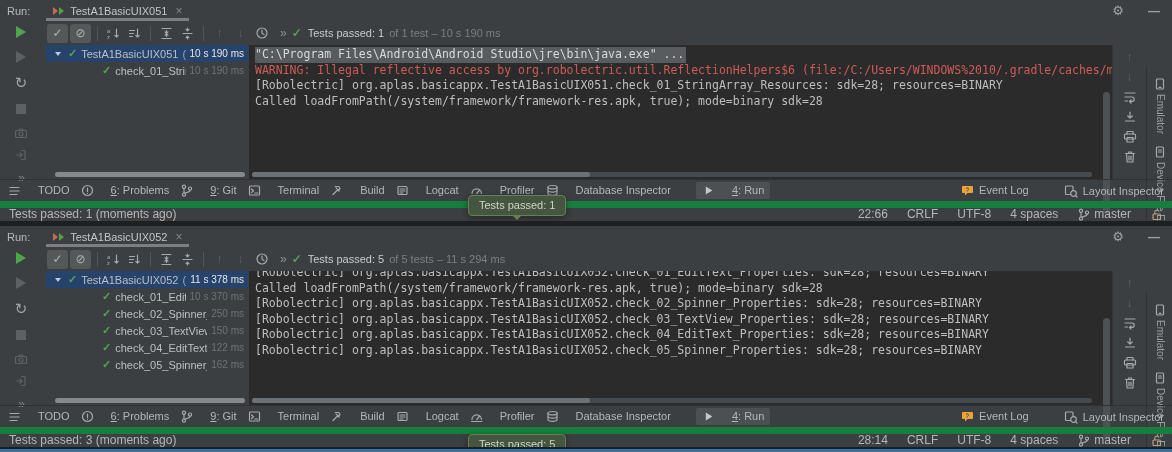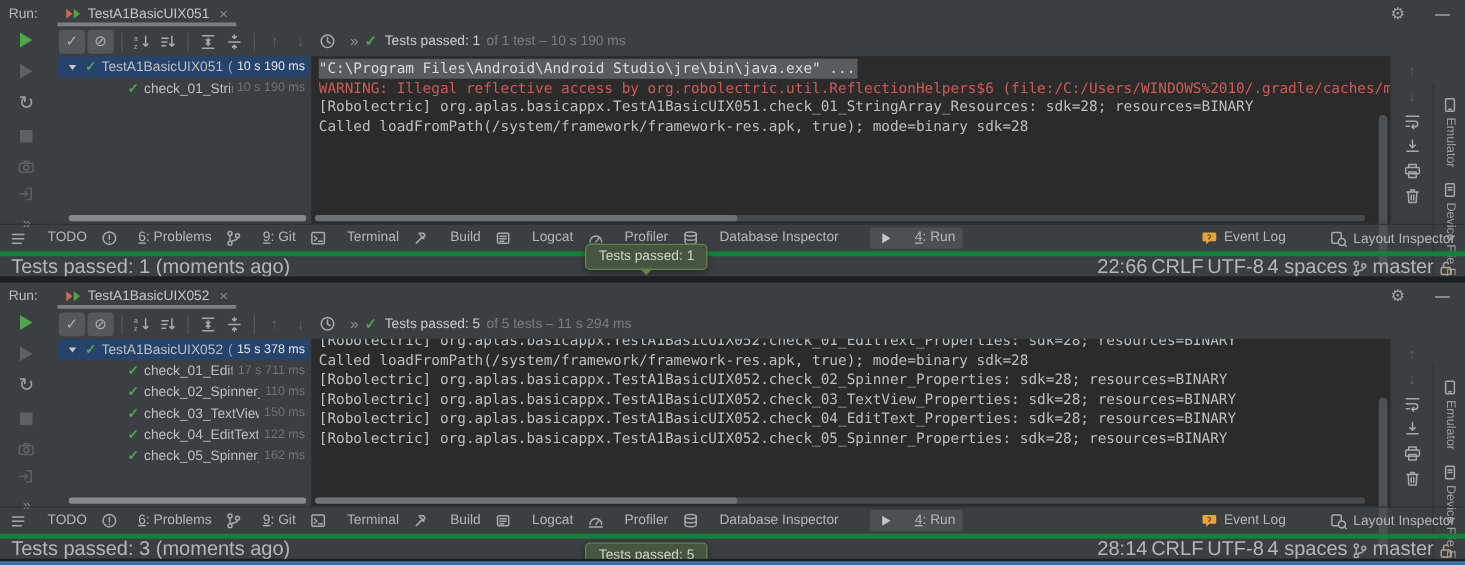--- a/index.html
+++ b/index.html
@@ -79,22 +79,22 @@
 
   
   .wbar{position:absolute;left:0;top:179px;right:0;height:22px;border-top:1px solid #2f3234;display:flex;align-items:center;padding:0 8px;font-size:11px;color:#b4b6b8;box-sizing:border-box;}
   .witem{display:flex;align-items:flex-start;margin-right:11px;gap:17px;white-space:nowrap;flex:none;}
   .witem .num{text-decoration:underline;}
   .witem.active{background:rgba(255,255,255,.09);padding:2px 6px;border-radius:2px;margin-left:14px;}
   .wbar-right{margin-left:auto;display:flex;align-items:flex-start;gap:35px;}
   .wr-item{display:flex;align-items:center;gap:5px;white-space:nowrap;}
 
   
-  .sbar{position:absolute;left:0;top:201px;right:0;height:20px;border-top:4px solid #15803d;display:flex;align-items:flex-start;padding:0 9px;font-size:16px;color:#b4b6b8;box-sizing:border-box;}
-  .sbar-right{margin-left:auto;display:flex;align-items:center;gap:3px;}
+  .sbar{position:absolute;left:0;top:201px;right:0;height:20px;border-top:7px solid #15803d;display:flex;align-items:flex-end;padding:0 9px;font-size:12px;color:#b4b6b8;box-sizing:border-box;}
+  .sbar-right{margin-left:auto;display:flex;align-items:center;gap:19px;}
   .sb-item{display:flex;align-items:center;gap:4px;white-space:nowrap;}
 
   
   .tip{position:absolute;left:468px;z-index:5;background:#46553f;border:1px solid #67804f;border-radius:4px;color:#ced5c6;font-size:11px;padding:3px 10px 4px;box-shadow:0 2px 6px rgba(0,0,0,.4);white-space:nowrap;}
   .tip::after{content:"";position:absolute;left:50%;bottom:-5px;margin-left:-5px;width:0;height:0;border-left:5px solid transparent;border-right:5px solid transparent;border-top:5px solid #67804f;}
   .panel-1 .tip{top:150px}.panel-2 .tip{top:163px}
 
   .bottom-strip{position:absolute;left:0;top:449px;width:1172px;height:3px;background:#3e719f;}
 
   svg.ic{stroke:#a6a9ab;fill:none;stroke-width:1.2;stroke-linecap:round;stroke-linejoin:round;}
@@ -470,32 +470,32 @@
         </span>
     </div>
 
     <div class="content">
       <div class="tree">
         <div class="trow root">
           <span class="chev-down"></span>
           <span class="tick">✓</span>
           <span class="tname">TestA1BasicUIX052</span>
           <span class="tpkg">(org.aplas.basica</span>
-          <span class="tdur">15 s 378 ms</span>
+          <span class="tdur">11 s 378 ms</span>
         </div>
         <div>
             <div class="trow child">
               <span class="tick">✓</span>
               <span class="tname">check_01_EditText_Properties</span>
-              <span class="tdur">17 s 711 ms</span>
+              <span class="tdur">10 s 370 ms</span>
             </div>
             <div class="trow child">
               <span class="tick">✓</span>
               <span class="tname">check_02_Spinner_Properties</span>
-              <span class="tdur">110 ms</span>
+              <span class="tdur">250 ms</span>
             </div>
             <div class="trow child">
               <span class="tick">✓</span>
               <span class="tname">check_03_TextView_Properties</span>
               <span class="tdur">150 ms</span>
             </div>
             <div class="trow child">
               <span class="tick">✓</span>
               <span class="tname">check_04_EditText_Properties</span>
               <span class="tdur">122 ms</span>

